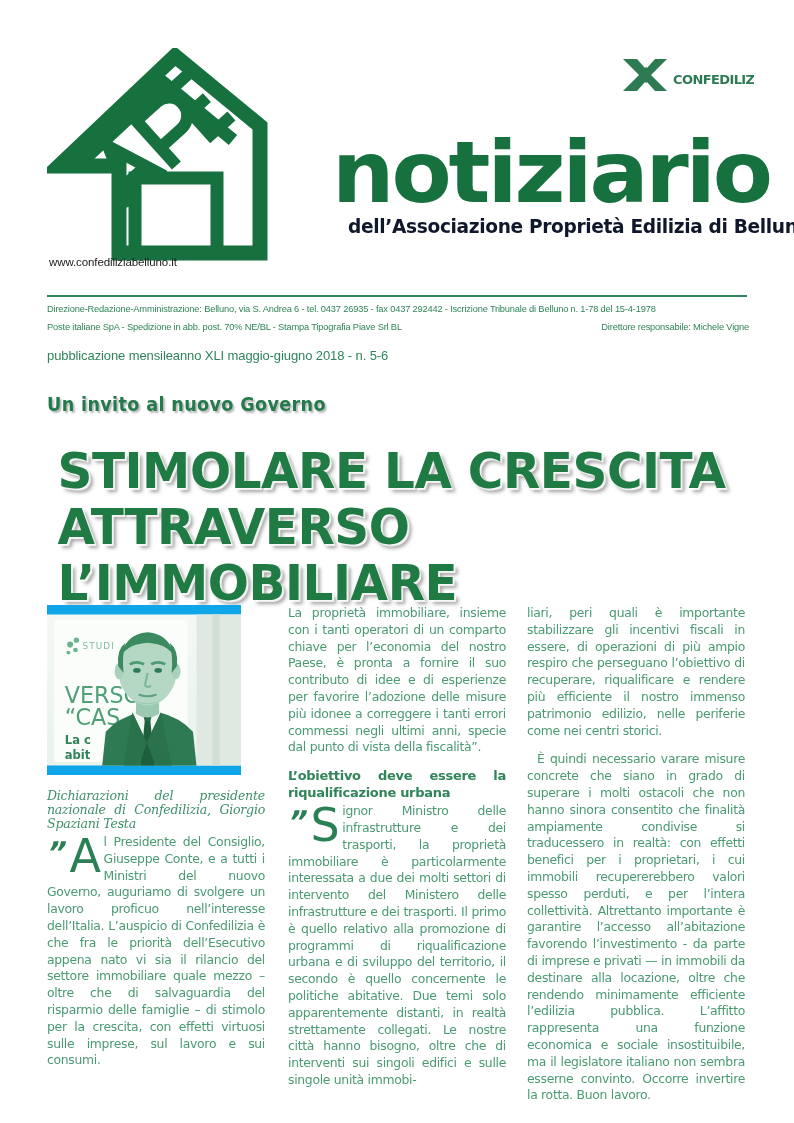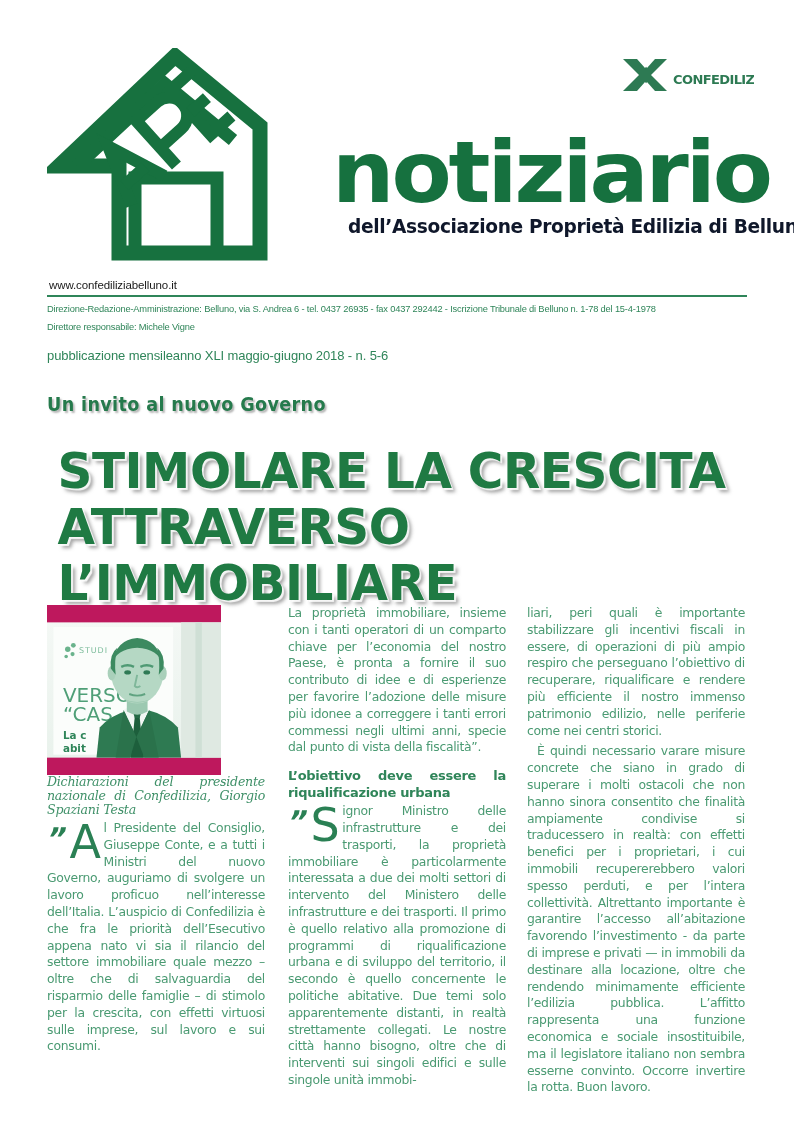--- a/index.html
+++ b/index.html
@@ -34,21 +34,21 @@
     left: 47px;
     top: 48px;
     width: 225px;
     height: 215px;
   }
   .logo-ape svg { display: block; width: 100%; height: 100%; }
 
   .site-url {
     position: absolute;
     left: 49px;
-    top: 279px;
+    top: 256px;
     font-size: 11.5px;
     color: #1a1a1a;
     letter-spacing: -0.1px;
     font-family: "Liberation Sans", sans-serif;
   }
 
   .confedilizia-logo {
     position: absolute;
     right: 40px;
     top: 55px;
@@ -172,25 +172,26 @@
   .col {
     position: absolute;
     top: 0;
     width: 218px;
   }
   .col-1 { left: 0px; }
   .col-2 { left: 241px; }
   .col-3 { left: 480px; }
 
   .photo {
-    width: 174px;
+    width: 194px;
     height: 170px;
     position: relative;
     overflow: hidden;
-    background: #be185d;
+    background: #0ea5e9;
+    margin-bottom: 14px;
   }
   .photo svg { display:block; width:100%; height:100%; }
 
   .caption {
     font-family: "DejaVu Serif", serif;
     font-style: italic;
     font-size: 12.6px;
     line-height: 14px;
     color: #3f9068;
     text-align: justify;
@@ -201,21 +202,21 @@
   .body-text {
     font-family: "DejaVu Sans", sans-serif;
     font-size: 12.4px;
     line-height: 16.8px;
     color: #4a9a72;
     text-align: justify;
     letter-spacing: -0.3px;
     margin: 0;
     hyphens: manual;
   }
-  .body-text + .body-text { margin-top: 4px; }
+  .body-text + .body-text { margin-top: 12px; }
 
   .subhead {
     font-family: "DejaVu Sans", sans-serif;
     font-weight: bold;
     font-size: 13px;
     line-height: 16.5px;
     color: #2f8559;
     text-align: justify;
     letter-spacing: -0.3px;
     margin: 12px 0 2px 0;
@@ -296,20 +297,21 @@
       <div class="notiziario">notiziario</div>
       <div class="subtitle">dell’Associazione Proprietà Edilizia di Belluno</div>
     </div>
   </div>
 
   <div class="rule rule-top"></div>
 
   <div class="imprint">
     <div class="imprint-row single">Direzione-Redazione-Amministrazione: Belluno, via S. Andrea 6 - tel. 0437 26935 - fax 0437 292442 - Iscrizione Tribunale di Belluno n. 1-78 del 15-4-1978</div>
     <div class="imprint-row">
+      <span>Poste italiane SpA - Spedizione in abb. post. 70% NE/BL - Stampa Tipografia Piave Srl BL</span>
       <span>Direttore responsabile: Michele Vigne</span>
     </div>
   </div>
 
   <div class="pubrow">
     <span>pubblicazione mensile</span>
     <span>anno XLI maggio-giugno 2018 - n. 5-6</span>
   </div>
 
   <div class="kicker">Un invito al nuovo Governo</div>

